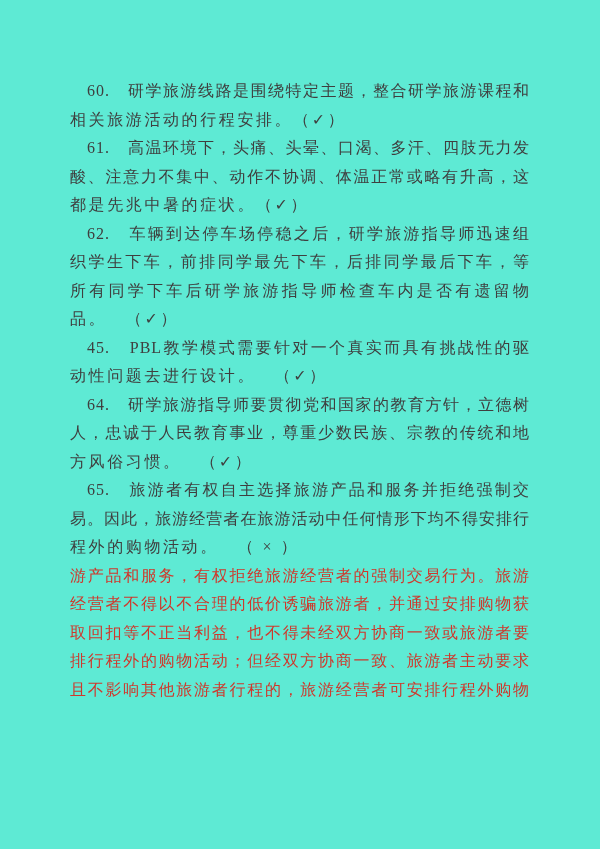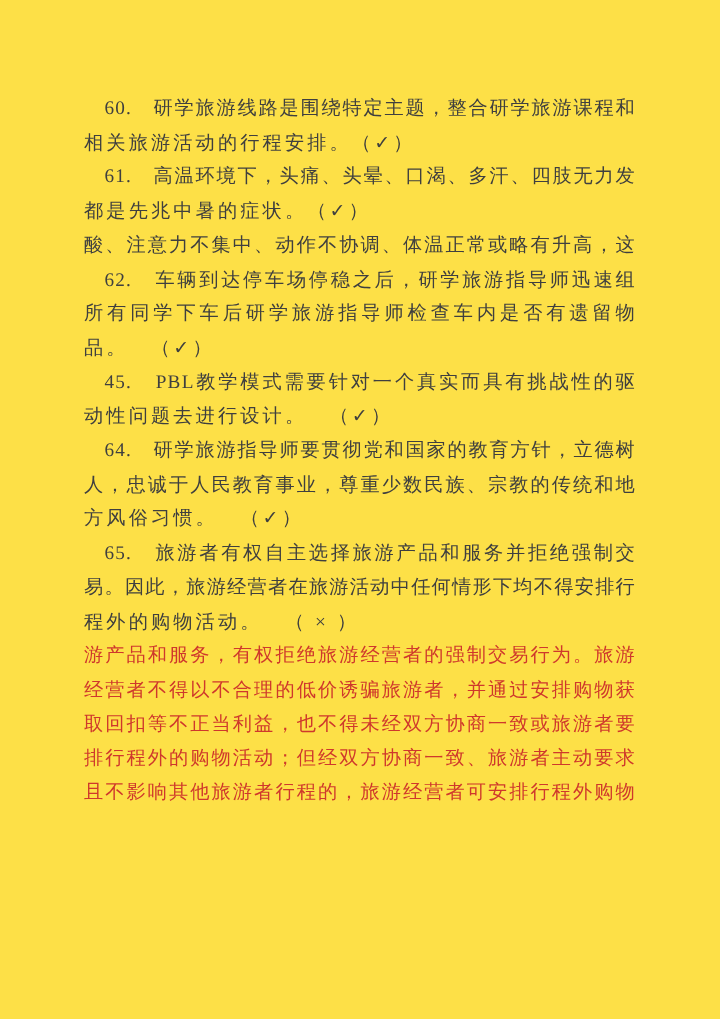--- a/index.html
+++ b/index.html
@@ -29,29 +29,30 @@
   .line.first { padding-left: 17px; }
   .line.end {
     text-align-last: left;
     letter-spacing: 2.6px;
   }
   .line.red { color: #cf382c; }
 </style>
 </head>
 <body>
 
-<div class="page" style="background: #fde047;">
+<div class="page" style="background: #5eead4;">
   <div class="content">
     <div>
         <div class="line first" style="color: rgb(63, 63, 63);">60.　研学旅游线路是围绕特定主题，整合研学旅游课程和</div>
         <div class="line end" style="color: rgb(63, 63, 63);">相关旅游活动的行程安排。（✓）</div>
         <div class="line first" style="color: rgb(63, 63, 63);">61.　高温环境下，头痛、头晕、口渴、多汗、四肢无力发</div>
+        <div class="line" style="color: rgb(63, 63, 63);">酸、注意力不集中、动作不协调、体温正常或略有升高，这</div>
         <div class="line end" style="color: rgb(63, 63, 63);">都是先兆中暑的症状。（✓）</div>
-        <div class="line" style="color: rgb(63, 63, 63);">酸、注意力不集中、动作不协调、体温正常或略有升高，这</div>
         <div class="line first" style="color: rgb(63, 63, 63);">62.　车辆到达停车场停稳之后，研学旅游指导师迅速组</div>
+        <div class="line" style="color: rgb(63, 63, 63);">织学生下车，前排同学最先下车，后排同学最后下车，等</div>
         <div class="line" style="color: rgb(63, 63, 63);">所有同学下车后研学旅游指导师检查车内是否有遗留物</div>
         <div class="line end" style="color: rgb(63, 63, 63);">品。　（✓）</div>
         <div class="line first" style="color: rgb(63, 63, 63);">45.　PBL教学模式需要针对一个真实而具有挑战性的驱</div>
         <div class="line end" style="color: rgb(63, 63, 63);">动性问题去进行设计。　（✓）</div>
         <div class="line first" style="color: rgb(63, 63, 63);">64.　研学旅游指导师要贯彻党和国家的教育方针，立德树</div>
         <div class="line" style="color: rgb(63, 63, 63);">人，忠诚于人民教育事业，尊重少数民族、宗教的传统和地</div>
         <div class="line end" style="color: rgb(63, 63, 63);">方风俗习惯。　（✓）</div>
         <div class="line first" style="color: rgb(63, 63, 63);">65.　旅游者有权自主选择旅游产品和服务并拒绝强制交</div>
         <div class="line" style="color: rgb(63, 63, 63);">易。因此，旅游经营者在旅游活动中任何情形下均不得安排行</div>
         <div class="line end" style="color: rgb(63, 63, 63);">程外的购物活动。　（ × ）</div>

